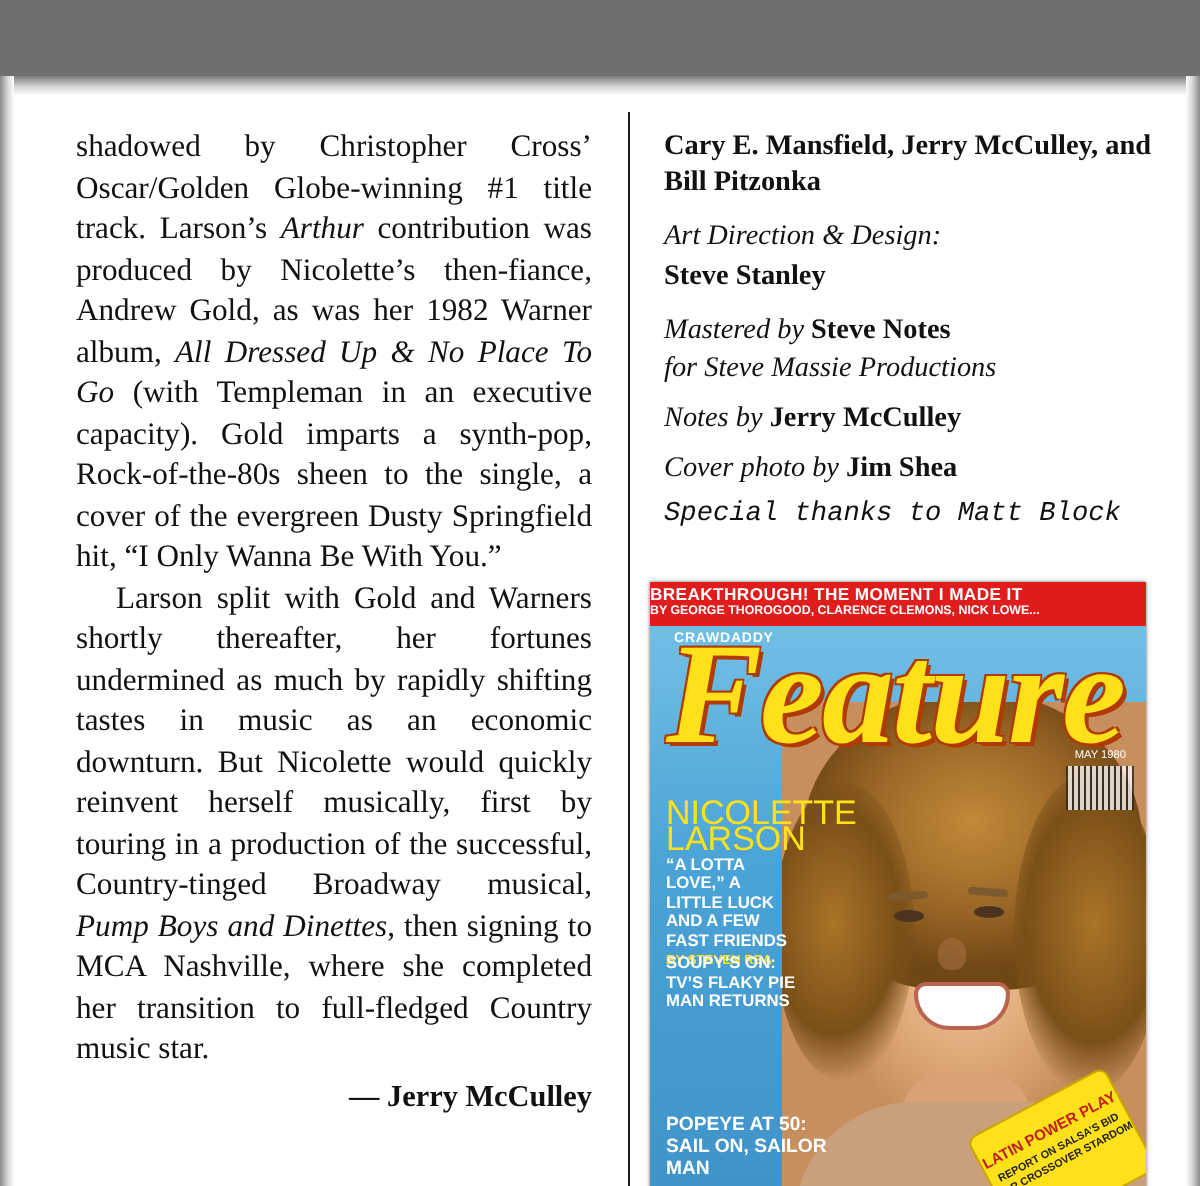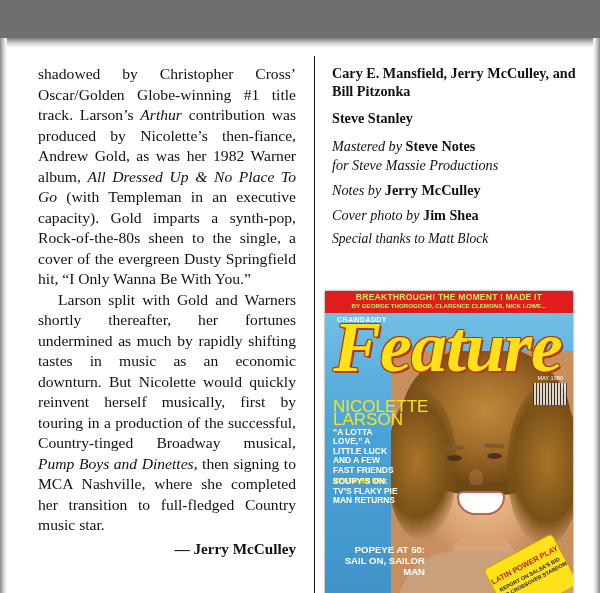--- a/index.html
+++ b/index.html
@@ -98,43 +98,44 @@
   }
   .credits .block.tight { margin-bottom: 7px; }
   .sub-italic {
     font-style: italic;
     font-size: 13.2px;
   }
   .thanks {
     font-style: italic;
     font-size: 13.6px;
     margin-top: 7px;
+    font-family: Liberation Mono, monospace;
   }
 
   
   .cover {
     position: absolute;
     left: 325px;
     top: 253px;
     width: 248px;
     height: 318px;
     background: linear-gradient(#79c4e8, #4aa3d6 45%, #3f92c8);
     overflow: hidden;
     box-shadow: 0 0 2px rgba(0,0,0,0.6);
   }
   .cover-banner {
     position: absolute;
     left: 0; top: 0;
     width: 248px;
     height: 22px;
     background: #e01d1d;
-    color: #bef264;
-    font-family: "Liberation Sans", sans-serif;
-    font-weight: bold;
-    text-align: center;
+    color: #ffffff;
+    font-family: "Liberation Sans", sans-serif;
+    font-weight: bold;
+    text-align: left;
     padding-top: 2px;
     box-sizing: border-box;
   }
   .cover-banner .b1 { font-size: 8.6px; letter-spacing: .2px; display:block; line-height: 9px;}
   .cover-banner .b2 { font-size: 6.2px; display:block; line-height: 8px; }
 
   .cdaddy {
     position: absolute;
     left: 12px;
     top: 25px;
@@ -291,28 +292,27 @@
     width: 70px;
     font-family: "Liberation Sans", sans-serif;
     color: #ffffff;
     font-weight: bold;
     font-size: 8.4px;
     line-height: 9.6px;
   }
   .cl-bottom {
     position: absolute;
     left: 8px;
-    top: 253px;
+    top: 266px;
     width: 92px;
     font-family: "Liberation Sans", sans-serif;
     color: #ffffff;
     font-weight: bold;
     font-size: 9.6px;
     line-height: 11px;
-    text-align: right;
   }
   .burst {
     position: absolute;
     right: 4px;
     bottom: 4px;
     width: 76px;
     height: 56px;
     background: #ffe11a;
     transform: rotate(-28deg);
     border-radius: 4px;
@@ -353,20 +353,21 @@
     <p>shadowed by Christopher Cross’ Oscar/Golden Globe-winning #1 title track. Larson’s <span class="ital">Arthur</span> contribution was produced by Nicolette’s then-fiance, Andrew Gold, as was her 1982 Warner album, <span class="ital">All Dressed Up &amp; No Place To Go</span> (with Templeman in an executive capacity). Gold imparts a synth-pop, Rock-of-the-80s sheen to the single, a cover of the evergreen Dusty Springfield hit, “I Only Wanna Be With You.”</p>
     <p>Larson split with Gold and Warners shortly thereafter, her fortunes undermined as much by rapidly shifting tastes in music as an economic downturn. But Nicolette would quickly reinvent herself musically, first by touring in a production of the successful, Country-tinged Broadway musical, <span class="ital">Pump Boys and Dinettes</span>, then signing to MCA Nashville, where she completed her transition to full-fledged Country music star.</p>
     <div class="signature">— Jerry McCulley</div>
   </div>
 
   <div class="credits">
     <div class="block">
       <div class="line name">Cary E. Mansfield, Jerry McCulley, and Bill Pitzonka</div>
     </div>
     <div class="block">
+      <div class="line lead">Art Direction &amp; Design:</div>
       <div class="line name">Steve Stanley</div>
     </div>
     <div class="block tight">
       <div class="line"><span class="lead">Mastered by</span> <span class="name">Steve Notes</span></div>
       <div class="line sub-italic">for Steve Massie Productions</div>
     </div>
     <div class="block tight">
       <div class="line"><span class="lead">Notes by</span> <span class="name">Jerry McCulley</span></div>
     </div>
     <div class="block tight">

